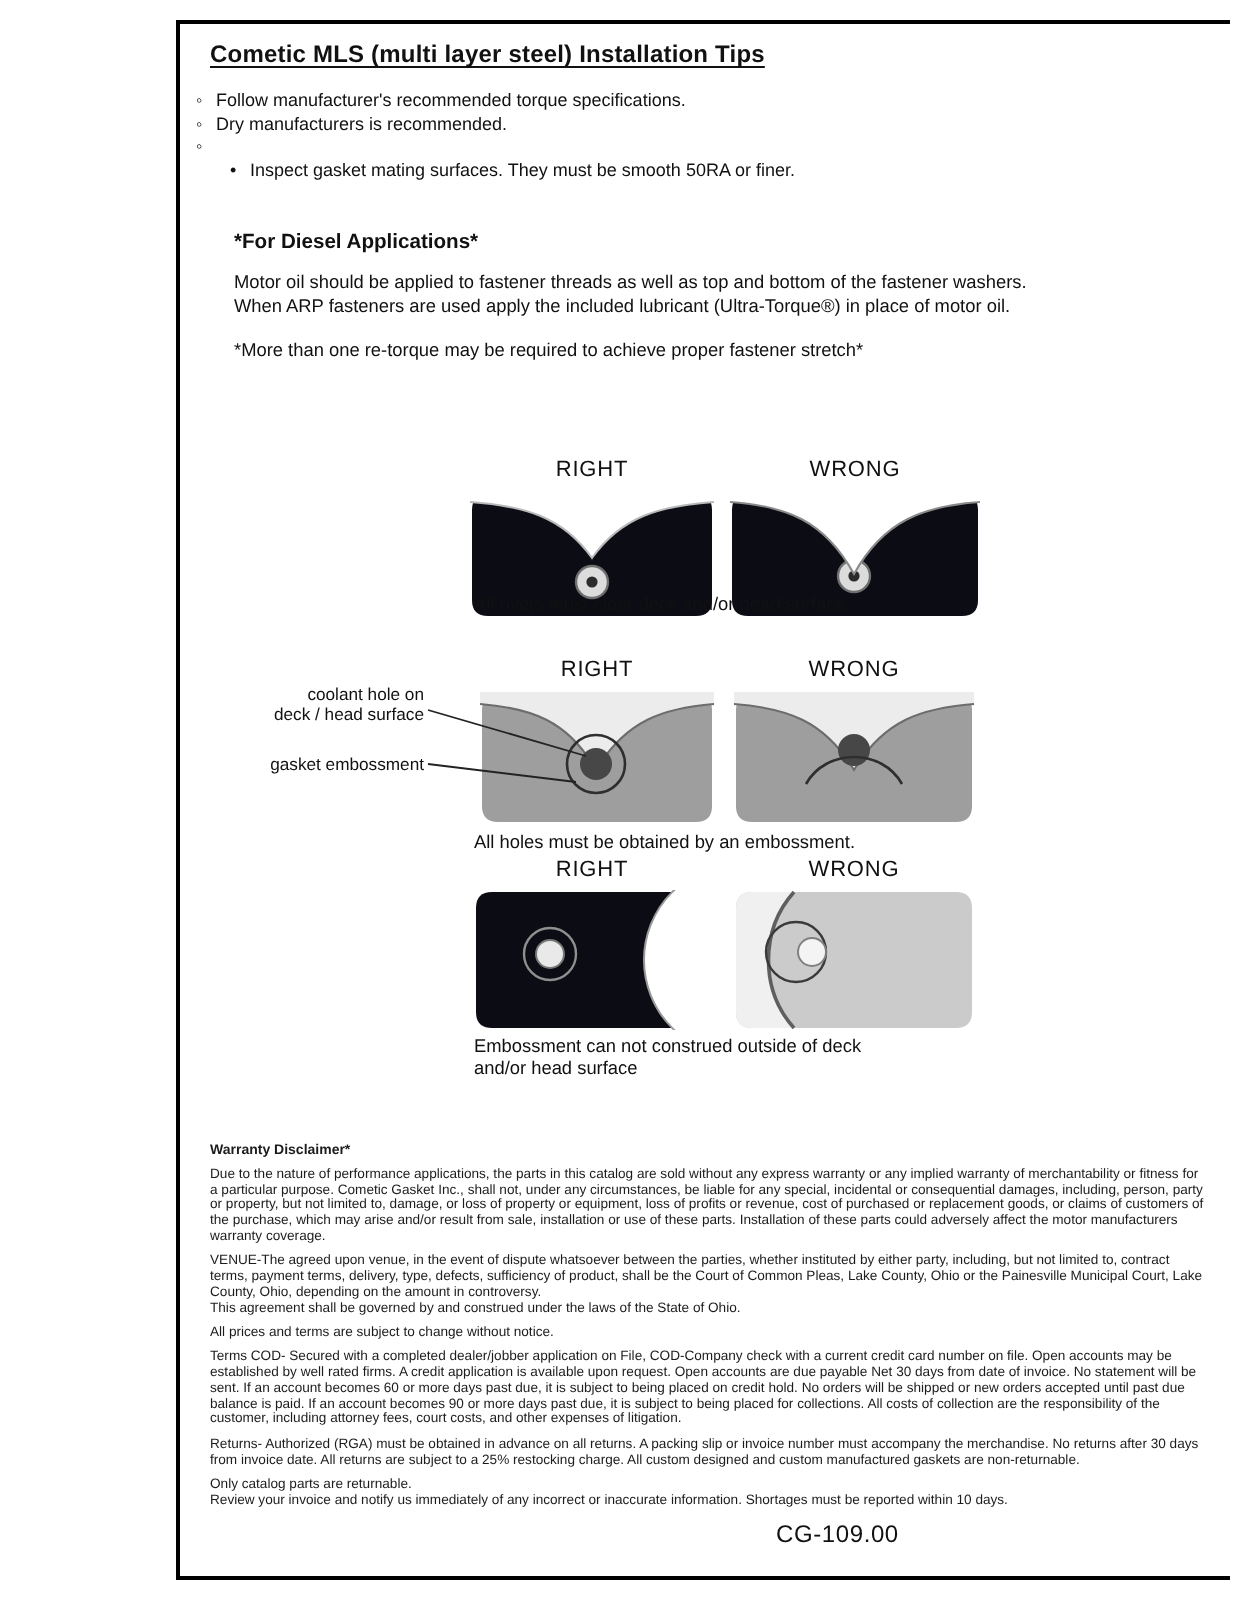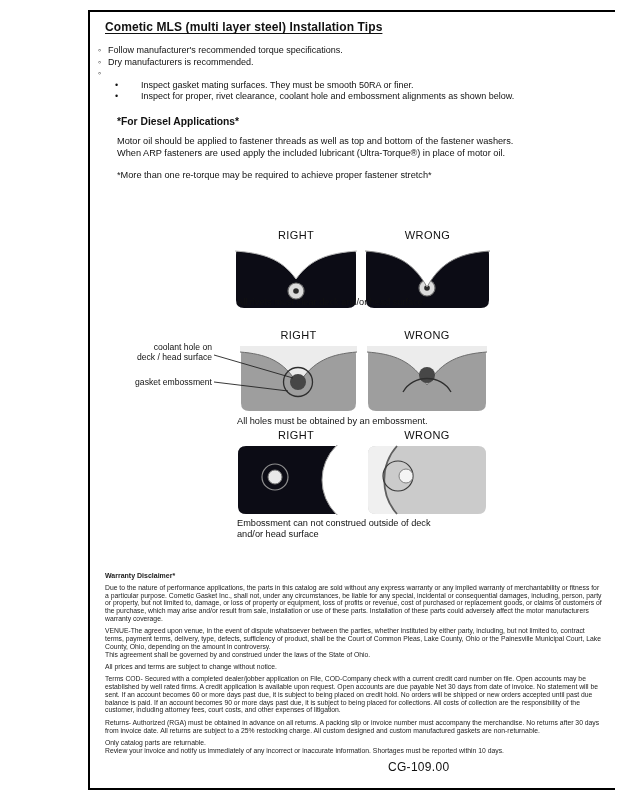--- a/index.html
+++ b/index.html
@@ -15,21 +15,21 @@
   }
   .title{
     left:105px;top:20px;margin:0;font-size:12px;font-weight:bold;
     text-decoration:underline;text-underline-offset:2px;letter-spacing:0.1px;
   }
   .bullets{left:98px;top:45px;width:430px;font-size:9px;line-height:11.5px;}
   .bullet{display:flex;}
   .bullet .mk{flex:none;width:10px;}
   .mk1::before{content:"◦";}
   .mk2::before{content:"•";}
-  .sub{margin-left:17px;gap:16px;}
+  .sub{margin-left:17px;}
   .diesel{left:117px;top:116px;width:430px;font-size:9.2px;line-height:11.3px;}
   .diesel h2{font-size:10.3px;margin:0 0 9px 0;}
   .p{margin:0 0 11px 0;}
   .pre{white-space:pre;}
   .preline{white-space:pre-line;}
   .dlabel{font-size:11px;text-align:center;letter-spacing:0.4px;}
   .caption{font-size:9.2px;line-height:11px;}
   .sideLabel{font-size:8.6px;line-height:10px;text-align:right;}
   .legal{left:105px;top:572px;width:497px;font-size:6.8px;line-height:7.8px;color:#1c1c1c;}
   .legal h3{font-size:7px;margin:0 0 4px 0;}
@@ -53,24 +53,20 @@
   <div class="bullet">
     <span class="mk mk1"></span>
     <span>Dry manufacturers is recommended.</span>
   </div>
   <div class="bullet">
     <span class="mk mk1"></span>
   </div>
   <div class="bullet sub">
     <span class="mk mk2"></span>
     <span>Inspect gasket mating surfaces.  They must be smooth 50RA or finer.</span>
-  </div>
-  <div class="bullet sub">
-    <span class="mk mk2"></span>
-    <span>Inspect for proper, rivet clearance, coolant hole and embossment alignments as shown below.</span>
   </div>
 </div>
 
 <div class="abs diesel">
   <h2>*For Diesel Applications*</h2>
   <p class="p pre">Motor oil should be applied to fastener threads as well as top and bottom of the fastener washers.
 When ARP fasteners are used apply the included lubricant (Ultra-Torque®) in place of motor oil.</p>
   <p class="p">*More than one re-torque may be required to achieve proper fastener stretch*</p>
 </div>
 

